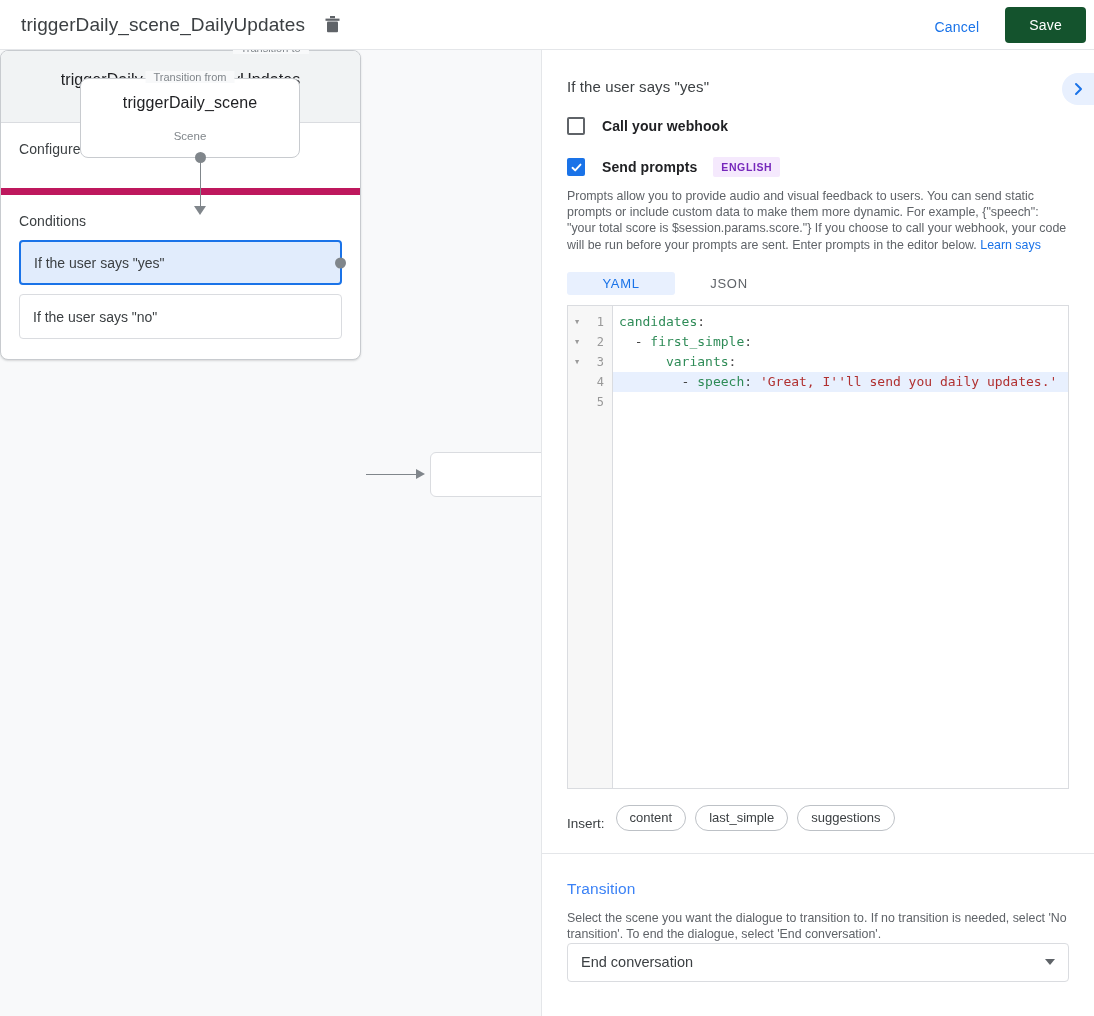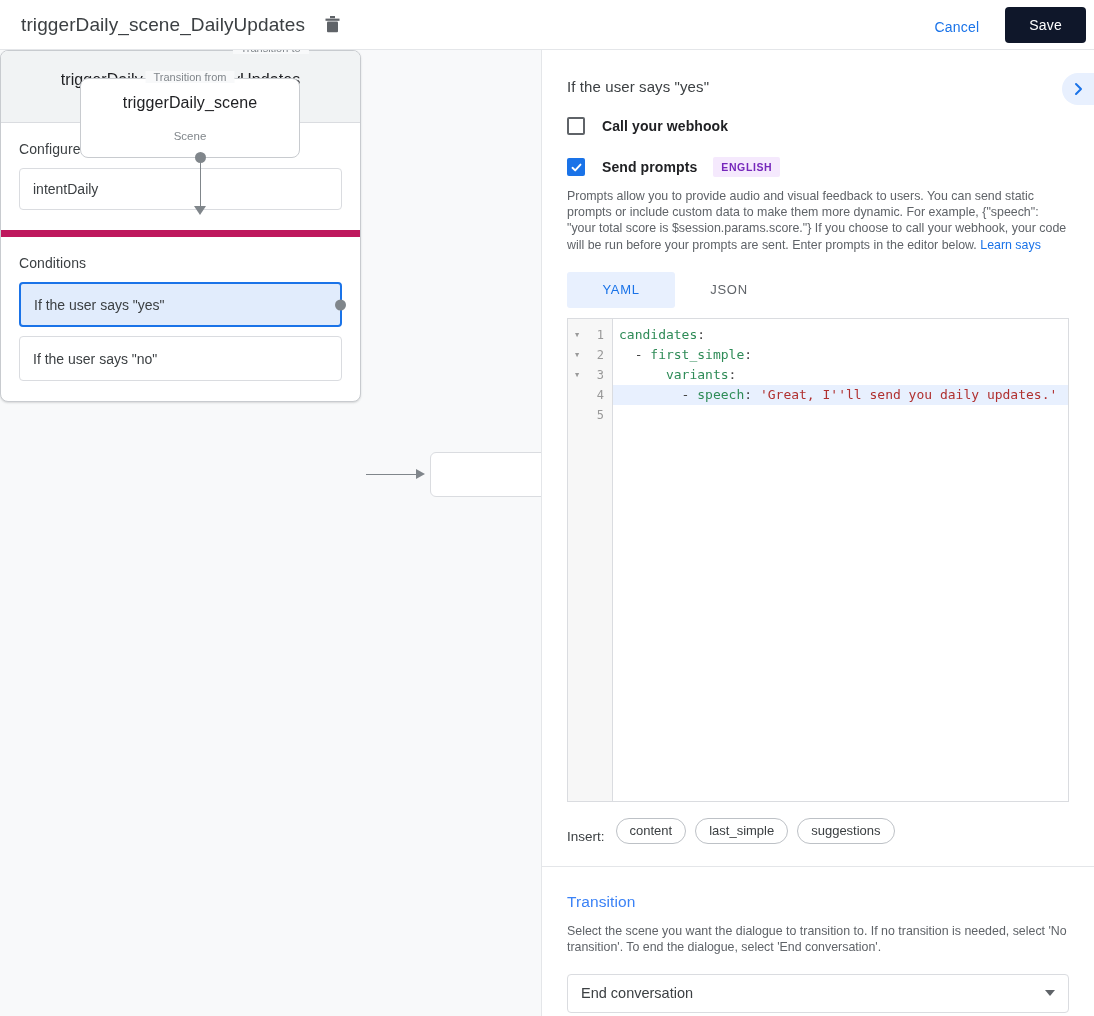--- a/index.html
+++ b/index.html
@@ -46,21 +46,21 @@
     font-size: 14px;
     color: #1a73e8;
     font-weight: 500;
     background: none; border: none;
     padding: 8px 12px;
     cursor: pointer;
     letter-spacing: .2px;
   }
   #save-btn {
     margin-left: 14px;
-    background: #0f172a;
+    background: #14532d;
     color: #ffffff;
     border: none;
     border-radius: 4px;
     font-size: 14px;
     font-weight: 500;
     padding: 0 24px;
     height: 36px;
     cursor: pointer;
     letter-spacing: .2px;
   }
@@ -322,21 +322,21 @@
     text-decoration: none;
   }
 
   
   #fmt-tabs {
     margin-top: 19px;
     display: flex;
   }
   .fmt-tab {
     width: 108px;
-    height: 36px;
+    height: 23px;
     display: flex;
     align-items: center;
     justify-content: center;
     font-size: 13px;
     font-weight: 500;
     letter-spacing: .7px;
     color: #5f6368;
     cursor: pointer;
     background: none;
     border: none;
@@ -444,21 +444,20 @@
     letter-spacing: .1px;
   }
   #transition-desc {
     margin-top: 12px;
     font-size: 12.4px;
     line-height: 16.5px;
     color: #5f6368;
     max-width: 500px;
   }
   #transition-select {
-    margin-top: 18px;
     height: 39px;
     border: 1px solid #dadce0;
     border-radius: 4px;
     background: #ffffff;
     display: flex;
     align-items: center;
     padding: 0 13px;
     font-size: 14.5px;
     color: #3c4043;
     cursor: pointer;
@@ -502,21 +501,20 @@
   <div id="connector-arrow"></div>
 
   <div id="node-to">
     <span class="node-legend">Transition to</span>
     <div id="node-to-header">
       <div class="node-title">triggerDaily_scene_DailyUpdates</div>
       <div class="node-sub">System scene</div>
     </div>
     <div class="node-section">
       <div class="section-label">Configure intent</div>
-      <div class="field-box">intentDaily</div>
     </div>
     <div class="node-section">
       <div class="section-label">Conditions</div>
       <div class="cond-box selected">
         <span>If the user says "yes"</span>
         <span class="cond-dot"></span>
       </div>
       <div class="cond-box">
         <span>If the user says "no"</span>
       </div>

